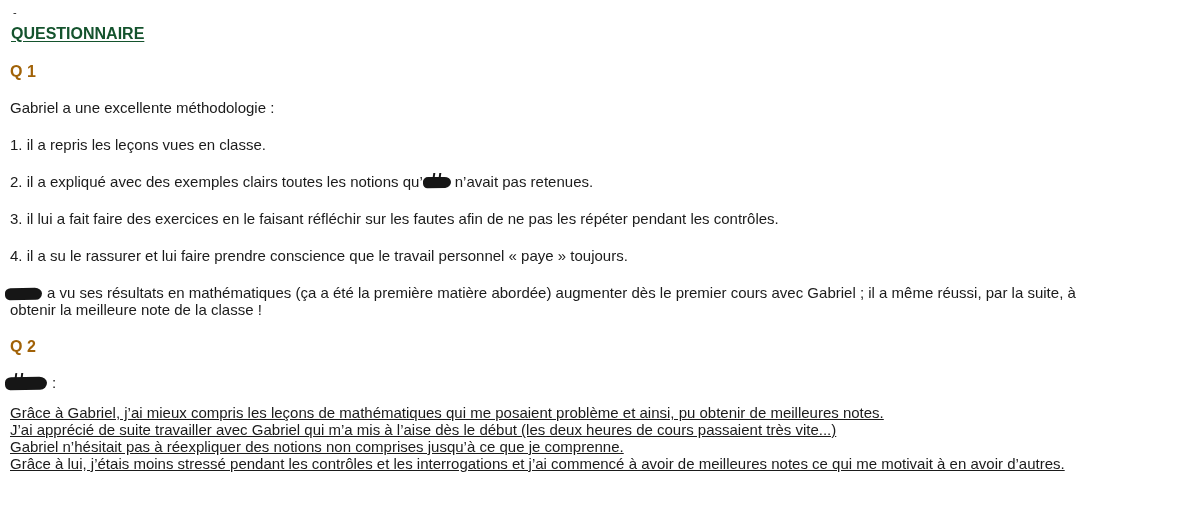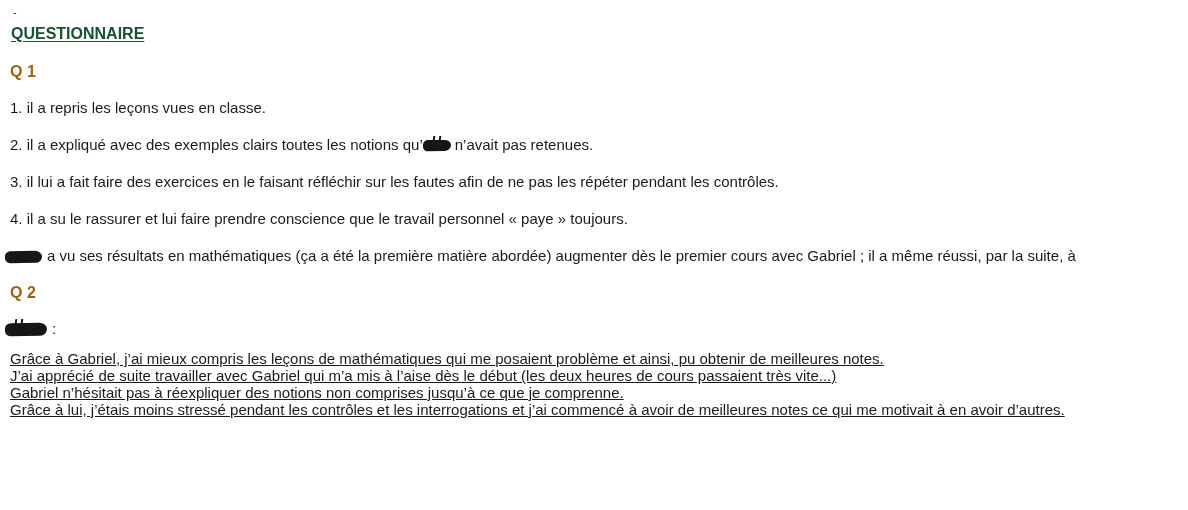--- a/index.html
+++ b/index.html
@@ -104,30 +104,31 @@
 <body>
 
 <div class="page">
 
   <div class="top-dash">-</div>
 
   <div class="doc-title">QUESTIONNAIRE</div>
 
   <div class="q-heading">Q 1</div>
 
+  <p class="line">Gabriel a une excellente méthodologie :</p>
 
   <p class="line">1. il a repris les leçons vues en classe.</p>
 
   <p class="line"><span>2. il a expliqué avec des exemples clairs toutes les notions qu’</span><span class="redaction mid ticks"></span><span>n’avait pas retenues.</span></p>
 
   <p class="line">3. il lui a fait faire des exercices en le faisant réfléchir sur les fautes afin de ne pas les répéter pendant les contrôles.</p>
 
   <p class="line">4. il a su le rassurer et lui faire prendre conscience que le travail personnel « paye » toujours.</p>
 
-  <p class="line result"><span class="redaction start"></span><span>a vu ses résultats en mathématiques (ça a été la première matière abordée) augmenter dès le premier cours avec Gabriel ; il a même réussi, par la suite, à</span><br></p>
+  <p class="line result"><span class="redaction start"></span><span>a vu ses résultats en mathématiques (ça a été la première matière abordée) augmenter dès le premier cours avec Gabriel ; il a même réussi, par la suite, à</span><br><span>obtenir la meilleure note de la classe !</span></p>
 
   <div class="q-heading">Q 2</div>
 
   <p class="line redacted-line"><span class="redaction name ticks"></span><span>:</span></p>
 
   <div class="block">
     <div class="t-line">Grâce à Gabriel, j’ai mieux compris les leçons de mathématiques qui me posaient problème et ainsi, pu obtenir de meilleures notes.</div>
     <div class="t-line">J’ai apprécié de suite travailler avec Gabriel qui m’a mis à l’aise dès le début (les deux heures de cours passaient très vite...)</div>
     <div class="t-line">Gabriel n’hésitait pas à réexpliquer des notions non comprises jusqu’à ce que je comprenne.</div>
     <div class="t-line">Grâce à lui, j’étais moins stressé pendant les contrôles et les interrogations et j’ai commencé à avoir de meilleures notes ce qui me motivait à en avoir d’autres.</div>

